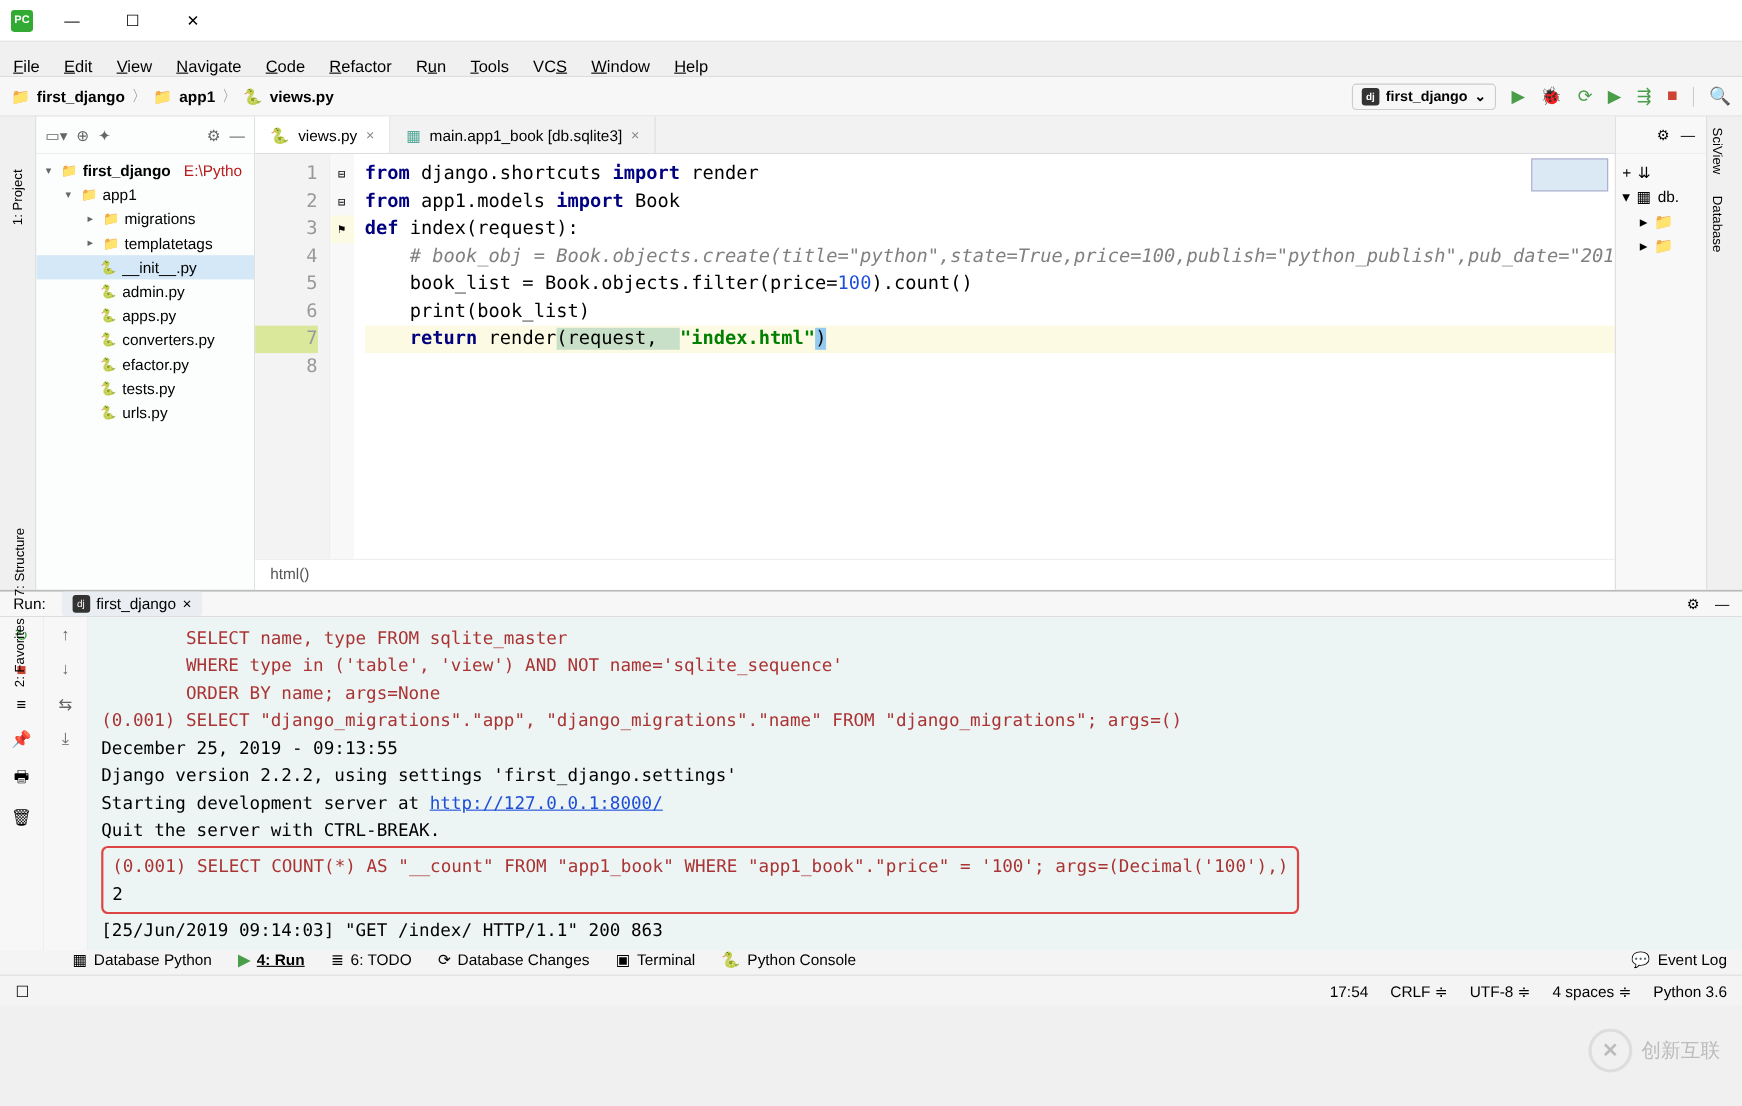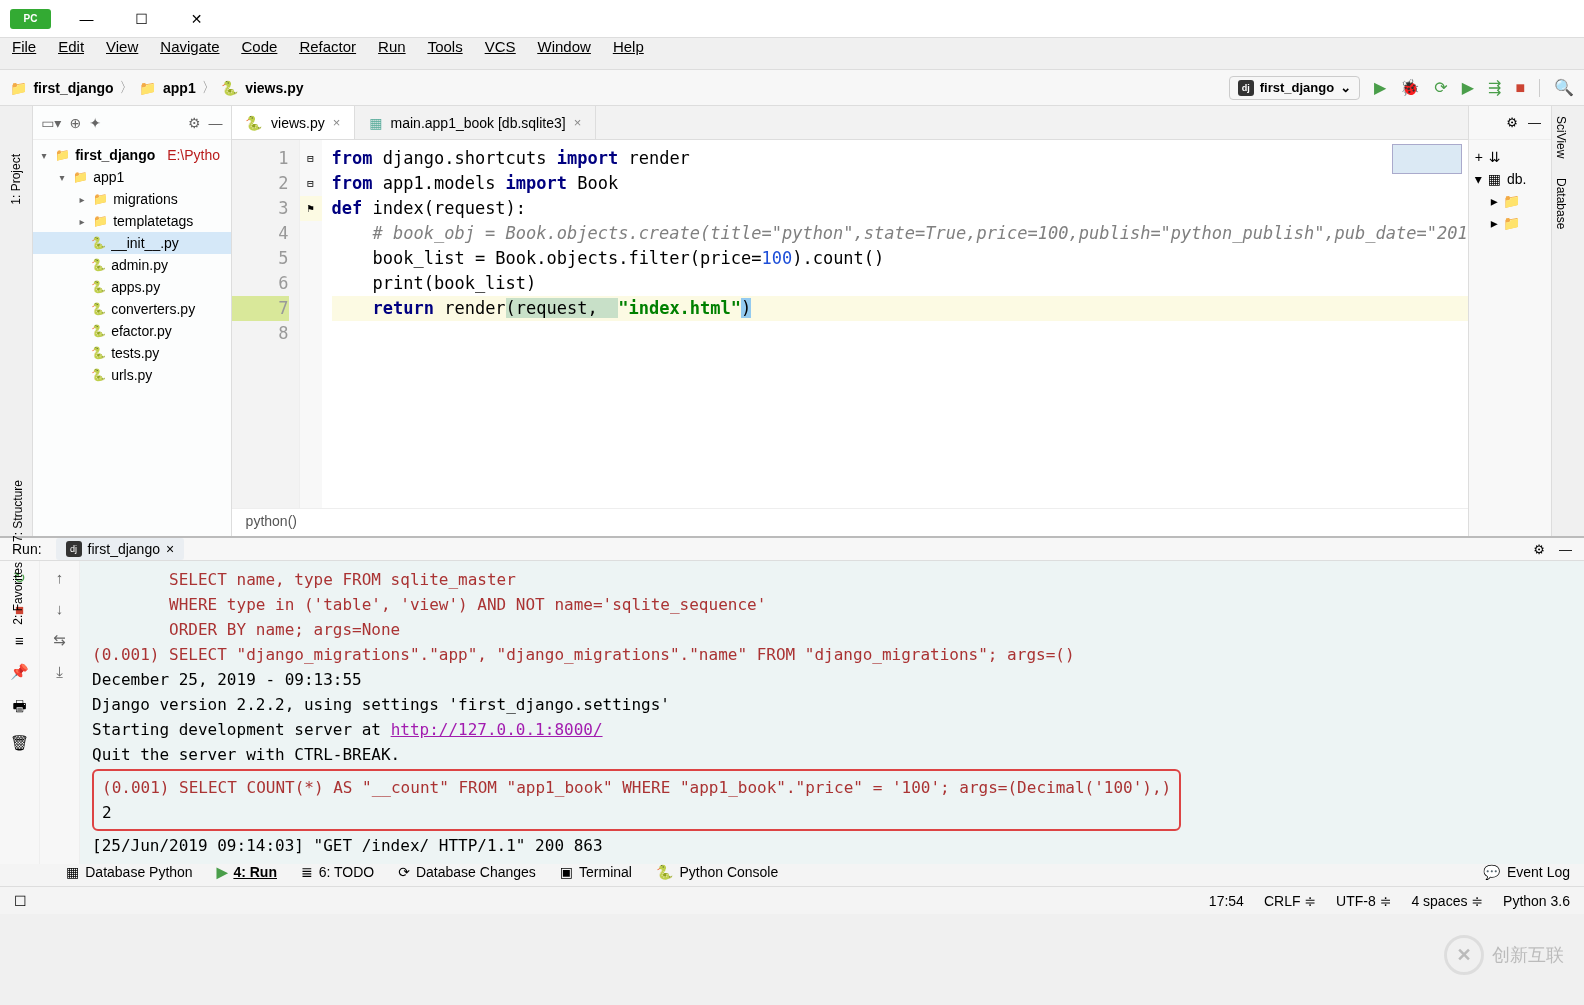--- a/index.html
+++ b/index.html
@@ -1,22 +1,22 @@
 <!DOCTYPE html>
 <html><head>
 <meta charset="utf-8">
 <style>
 * { box-sizing: border-box; margin: 0; padding: 0; }
 body { font-family: "Segoe UI", Arial, sans-serif; font-size: 13px; color: #000; background: #f0f0f0; width: 1584px; height: 1005px; overflow: hidden; position: relative; }
 .titlebar { height: 38px; display: flex; align-items: center; background: #fff; border-bottom: 1px solid #ddd; padding-left: 10px; }
-.titlebar .icon { width: 41px; height: 20px; background: #3a3; border-radius: 3px; margin-right: 8px; display: flex; align-items: center; justify-content: center; color: #fff; font-size: 10px; font-weight: bold; }
+.titlebar .icon { width: 20px; height: 20px; background: #3a3; border-radius: 3px; margin-right: 8px; display: flex; align-items: center; justify-content: center; color: #fff; font-size: 10px; font-weight: bold; }
 .titlebar .title { flex: 1; font-size: 15px; }
 .titlebar .win-btns { display: flex; }
 .titlebar .win-btns div { width: 55px; height: 38px; display: flex; align-items: center; justify-content: center; font-size: 14px; cursor: pointer; }
-.menubar { height: 32px; display: flex; align-items: flex-start; background: #f0f0f0; border-bottom: 1px solid #ddd; padding-left: 12px; gap: 22px; text-decoration: underline; }
+.menubar { height: 32px; display: flex; align-items: flex-end; background: #f0f0f0; border-bottom: 1px solid #ddd; padding-left: 12px; gap: 22px; }
 .menubar span { font-size: 15px; cursor: pointer; }
 .menubar span u { text-decoration: underline; }
 .navbar { height: 36px; display: flex; align-items: center; background: #f7f7f7; border-bottom: 1px solid #ddd; padding: 0 10px; }
 .navbar .crumb { display: flex; align-items: center; gap: 6px; font-size: 14px; font-weight: bold; }
 .navbar .crumb .sep { color: #888; font-weight: normal; }
 .navbar .spacer { flex: 1; }
 .navbar .runcfg { display: flex; align-items: center; border: 1px solid #ccc; border-radius: 4px; padding: 3px 8px; gap: 6px; font-weight: bold; }
 .navbar .runcfg .dji { background: #333; color: #fff; width: 16px; height: 16px; border-radius: 3px; font-size: 9px; display: flex; align-items: center; justify-content: center; }
 .navbar .tool-icons { display: flex; gap: 14px; margin-left: 14px; align-items: center; }
 .navbar .tool-icons span { font-size: 16px; cursor: pointer; }
@@ -61,21 +61,21 @@
 .run-panel { border-top: 2px solid #bbb; background: #fff; height: 320px; display: flex; flex-direction: column; }
 .run-header { height: 30px; display: flex; align-items: center; border-bottom: 1px solid #ddd; padding: 0 12px; gap: 14px; background: #f7f7f7; }
 .run-header .label { font-size: 14px; }
 .run-header .tab-rc { display: flex; align-items: center; gap: 6px; background: #eaeef2; padding: 3px 10px; border-radius: 3px; font-size: 14px; }
 .run-header .sp { flex: 1; }
 .run-body { flex: 1; display: flex; }
 .run-tools { width: 40px; background: #f7f7f7; border-right: 1px solid #eee; display: flex; flex-direction: column; align-items: center; padding-top: 8px; gap: 14px; font-size: 15px; }
 .run-tools2 { width: 40px; background: #f7f7f7; border-right: 1px solid #eee; display: flex; flex-direction: column; align-items: center; padding-top: 8px; gap: 14px; font-size: 15px; color: #666; }
 .console { flex: 1; font-family: Consolas, monospace; font-size: 16px; line-height: 25px; padding: 6px 12px; background: #edf4f4; overflow: auto; white-space: pre; }
 .console .sql { color: #aa3333; }
-.console .link { color: #a21caf; text-decoration: underline; }
+.console .link { color: #1d4ed8; text-decoration: underline; }
 .console .boxed { border: 2px solid #d44; padding: 4px 8px; border-radius: 6px; display: inline-block; margin: 2px 0; }
 .statusbar-tools { height: 30px; display: flex; align-items: center; border-top: 1px solid #ddd; background: #f4f4f4; padding: 0 14px; gap: 24px; font-size: 14px; }
 .statusbar-tools .item { display: flex; align-items: center; gap: 6px; cursor: pointer; }
 .statusbar-tools .item.active { font-weight: bold; }
 .statusbar-tools .sp { flex: 1; }
 .statusbar { height: 28px; display: flex; align-items: center; background: #f4f4f4; border-top: 1px solid #ddd; padding: 0 14px; font-size: 14px; gap: 20px; }
 .statusbar .sp { flex: 1; }
 .minimap { position: absolute; right: 122px; top: 144px; width: 70px; height: 30px; background: #dbe9f4; border: 1px solid #aac; }
 .watermark { position: absolute; right: 20px; bottom: 30px; display: flex; align-items: center; gap: 8px; opacity: 0.5; font-size: 18px; color: #888; }
 .watermark .circle { width: 40px; height: 40px; border: 3px solid #ccc; border-radius: 50%; display: flex; align-items: center; justify-content: center; font-weight: bold; font-size: 18px; }
@@ -225,21 +225,21 @@
           <div></div>
           <div>⊟</div>
           <div></div>
           <div></div>
           <div></div>
           <div style="background:#fcfae3">⚑</div>
           <div></div>
       </div>
       <div class="code-body"><div><span class="kw">from</span><span> django.shortcuts </span><span class="kw">import</span><span> render</span></div><div><span class="kw">from</span><span> app1.models </span><span class="kw">import</span><span> Book</span></div><div><span class="kw">def </span><span>index(request):</span></div><div class="comment">    # book_obj = Book.objects.create(title="python",state=True,price=100,publish="python_publish",pub_date="201</div><div><span>    book_list = Book.objects.filter(price=</span><span class="num">100</span><span>).count()</span></div><div>    print(book_list)</div><div class="hl-line"><span class="kw">    return </span><span>render</span><span style="background:#c8e0c8">(request,  </span><span class="str">"index.html"</span><span style="background:#93caef">)</span></div></div>
     </div>
-    <div class="breadcrumb-bottom">python()</div>
+    <div class="breadcrumb-bottom">html()</div>
   </div>
 
   <div class="right-gutter">
     <div class="top">
       <span>⚙</span>
       <span>—</span>
     </div>
     <div class="body">
       <div class="row">
           <span>+</span>

